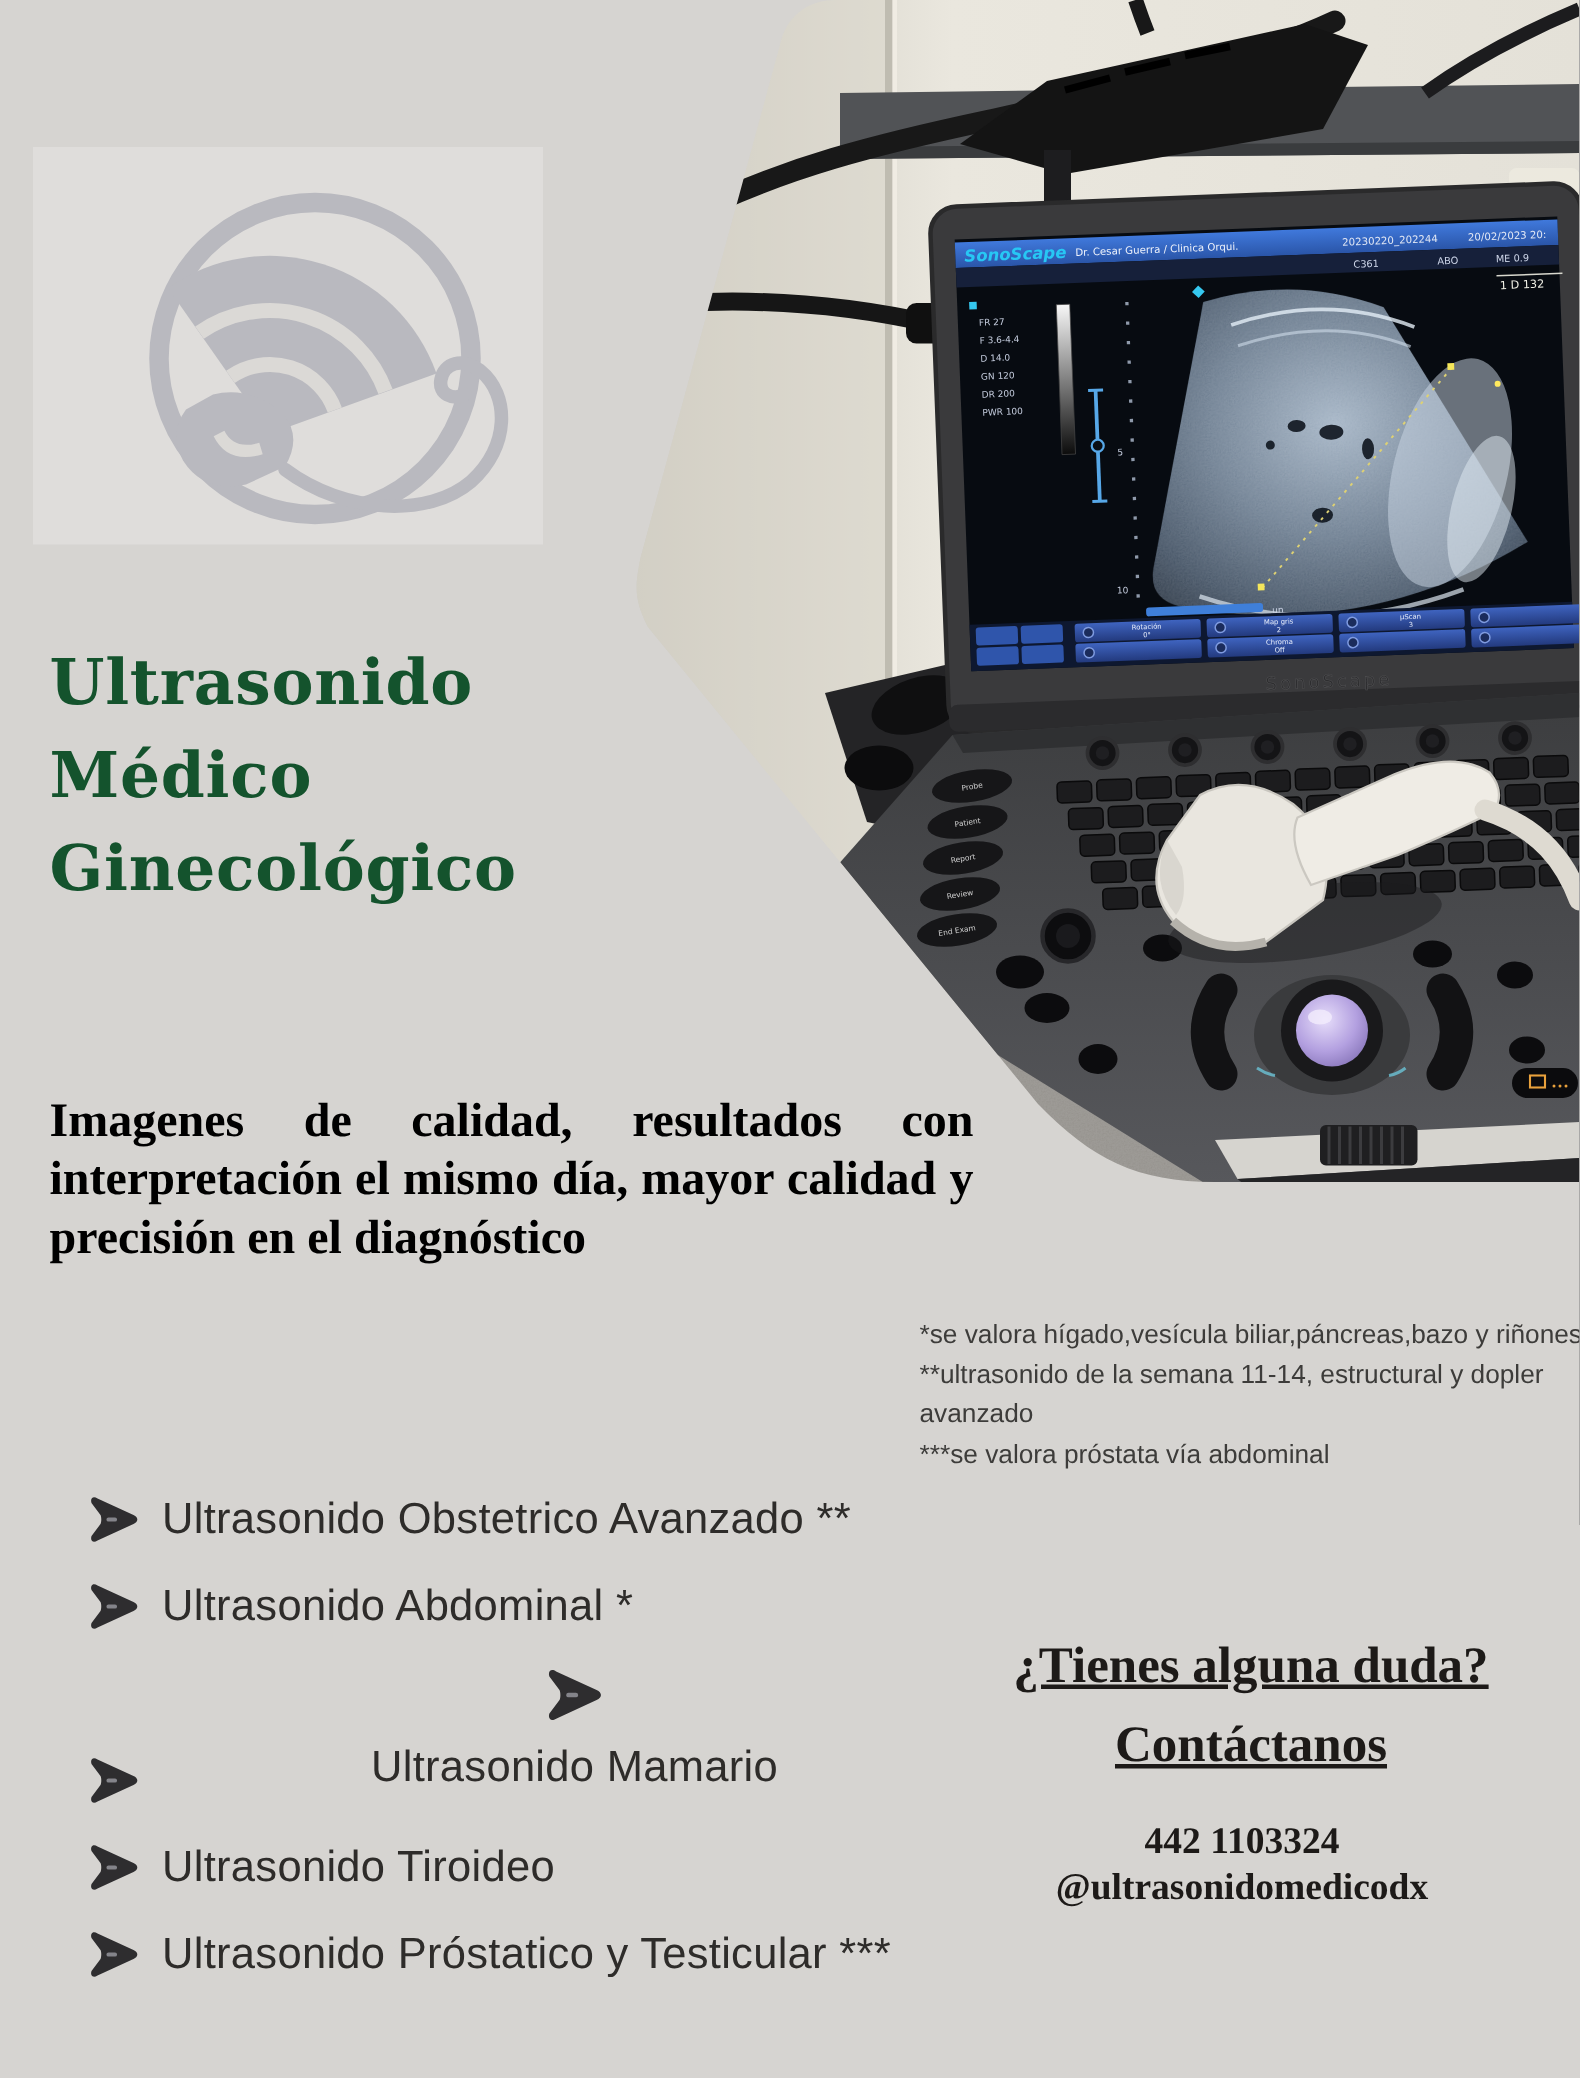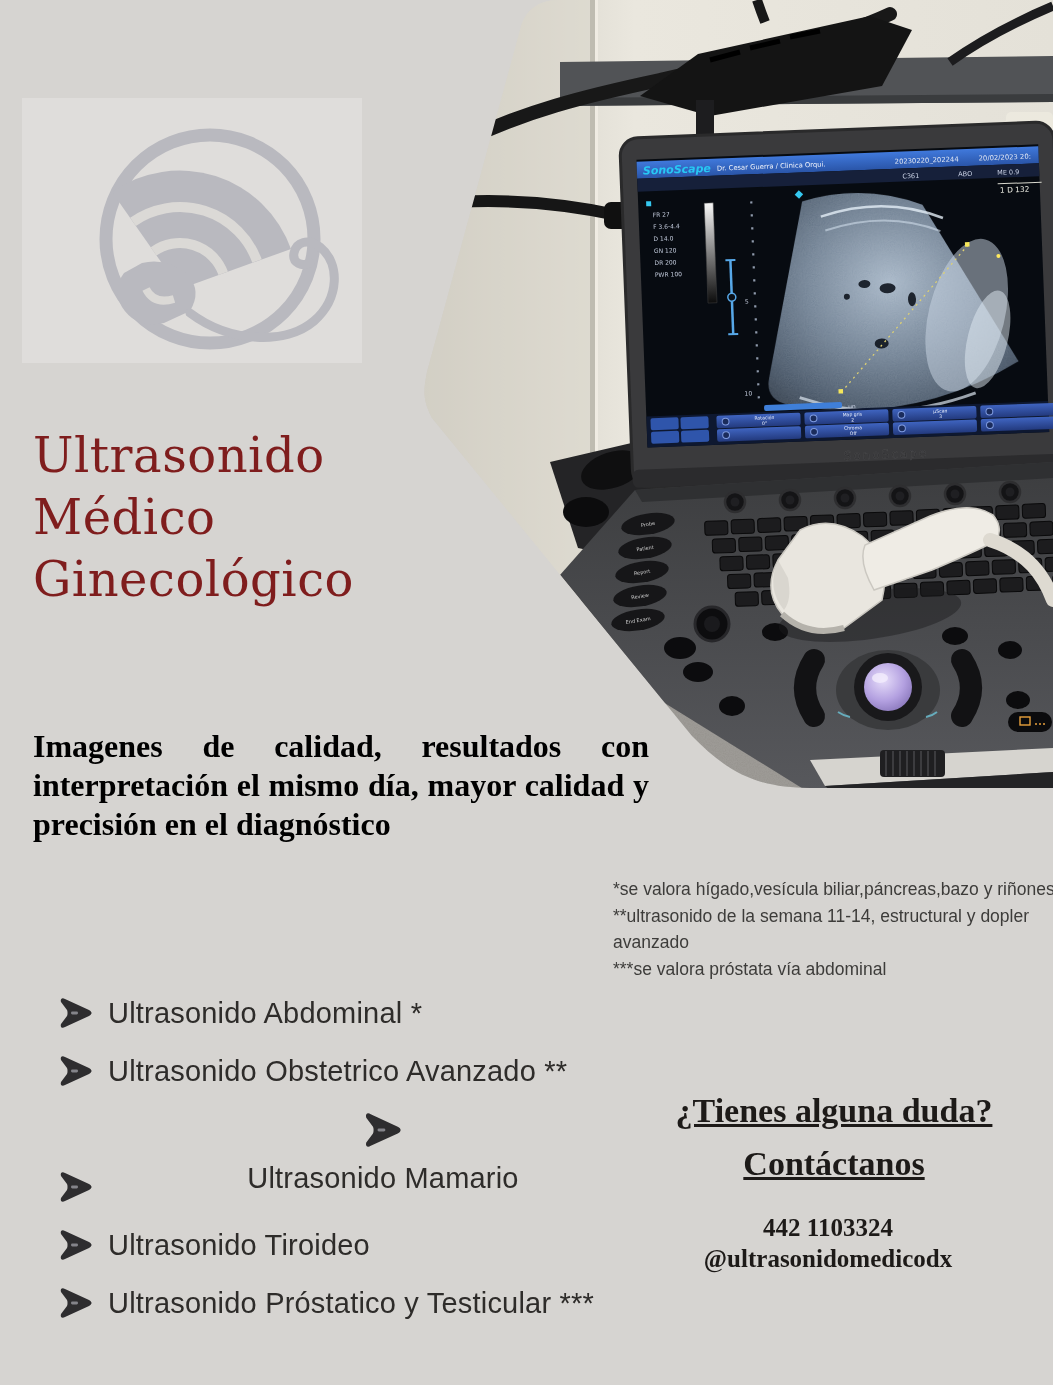--- a/index.html
+++ b/index.html
@@ -10,22 +10,22 @@
   }
   
   .logo-backdrop{
     position:absolute; left:22px; top:98px; width:340px; height:265px;
     background:rgba(255,255,255,0.22);
   }
   .logo-svg{position:absolute; left:62px; top:93px; width:300px; height:300px;}
   
   .title{
     position:absolute; left:33px; top:424px; width:480px;
-    font-family:"DejaVu Serif", serif; font-weight:400;
-    font-size:48px; line-height:62px; color:#7f1d1d; letter-spacing:0.5px;
+    font-family:"DejaVu Serif", serif; font-weight:700;
+    font-size:42px; line-height:62px; color:#14532d; letter-spacing:0.5px;
   }
   
   .intro{
     position:absolute; left:33px; top:727px; width:616px;
     font-family:Liberation Serif, serif; font-weight:700;
     font-size:32px; line-height:39px; color:#000000;
     text-align:justify;
   }
   
   .footnotes{
@@ -89,28 +89,28 @@
     <div>**ultrasonido de la semana 11-14, estructural y dopler avanzado</div>
     <div>***se valora próstata vía abdominal</div>
   </div>
 
   <div class="services">
     <div class="service-item">
       <svg class="arrow" viewBox="0 0 34 32">
           <path d="M6,2 C3,0 1,2 2,5 L8,13 C8.7,14.2 8.7,17.8 8,19 L2,27 C1,30 3,32 6,30 L30,19 C33.4,17.4 33.4,14.6 30,13 Z" fill="#2e2d2f"></path>
           <rect x="12" y="14.6" width="7" height="2.8" rx="1.3" fill="#84848a"></rect>
         </svg>
-      <span class="label">Ultrasonido Abdominal *</span>
+      <span class="label">Ultrasonido Obstetrico Avanzado **</span>
     </div>
     <div class="service-item">
       <svg class="arrow" viewBox="0 0 34 32">
           <path d="M6,2 C3,0 1,2 2,5 L8,13 C8.7,14.2 8.7,17.8 8,19 L2,27 C1,30 3,32 6,30 L30,19 C33.4,17.4 33.4,14.6 30,13 Z" fill="#2e2d2f"></path>
           <rect x="12" y="14.6" width="7" height="2.8" rx="1.3" fill="#84848a"></rect>
         </svg>
-      <span class="label">Ultrasonido Obstetrico Avanzado **</span>
+      <span class="label">Ultrasonido Abdominal *</span>
     </div>
     <div class="service-item" style="margin-top:4px;flex-direction:column;">
       <svg class="arrow" viewBox="0 0 34 32">
           <path d="M6,2 C3,0 1,2 2,5 L8,13 C8.7,14.2 8.7,17.8 8,19 L2,27 C1,30 3,32 6,30 L30,19 C33.4,17.4 33.4,14.6 30,13 Z" fill="#2e2d2f"></path>
           <rect x="12" y="14.6" width="7" height="2.8" rx="1.3" fill="#84848a"></rect>
         </svg>
       <span class="label">Ultrasonido Mamario</span>
     </div>
     <div class="service-item">
       <svg class="arrow" viewBox="0 0 34 32">

